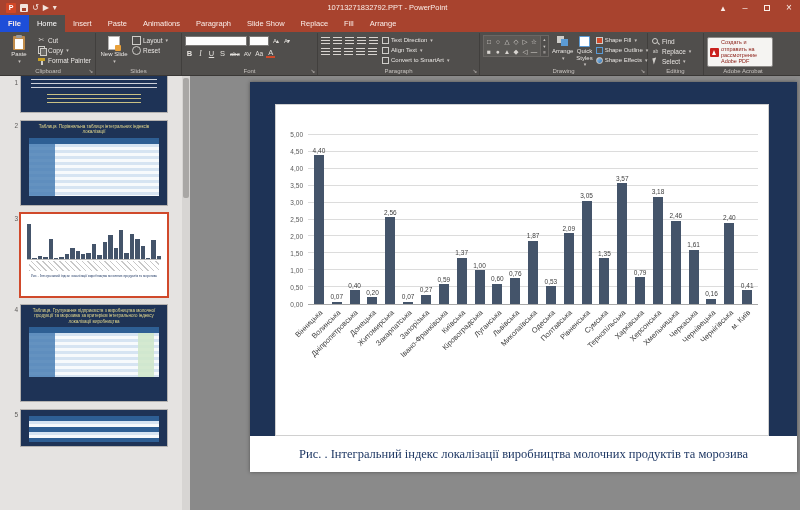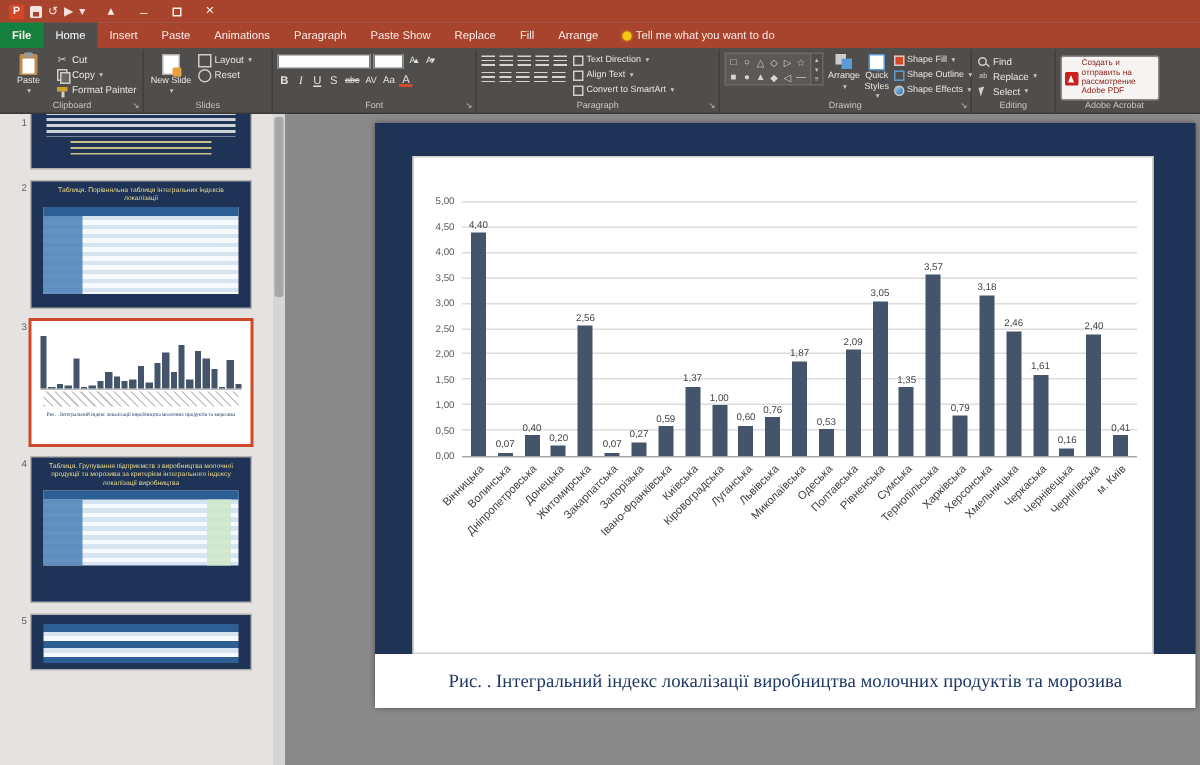--- a/index.html
+++ b/index.html
@@ -21,21 +21,21 @@
   .title-text{flex:1;text-align:center;white-space:nowrap;overflow:hidden;color:#fbeee9;}
   .win-controls{display:flex;align-items:center;height:100%;}
   .wc{width:22px;height:100%;display:inline-flex;align-items:center;justify-content:center;color:#fbeee9;font-size:9px;}
   .restore-box{width:6px;height:6px;border:1px solid #fbeee9;display:inline-block;}
   .wc.close{font-size:10px;}
 
   
   .tabrow{height:17px;background:var(--titlebar);display:flex;align-items:stretch;
     color:#fbeee9;font-size:7.5px;flex:0 0 auto;}
   .tab,.file-tab{display:inline-flex;align-items:center;padding:0 8px;white-space:nowrap;}
-  .file-tab{font-weight:bold;background:#15803d;}
+  .file-tab{font-weight:bold;background:#1d4ed8;}
   .tab.active{background:var(--ribbon);color:#ffffff;}
   .tab-list{display:flex;}
   .tellme{display:flex;align-items:center;gap:3px;padding:0 8px;color:#f7e9e4;}
   .bulb{width:6px;height:6px;border-radius:50%;background:#f2c811;box-shadow:0 0 2px #f2c811;display:inline-block;}
 
   
   .ribbon{height:44px;background:var(--ribbon);color:var(--rtext);display:flex;
     border-bottom:1px solid #3a3836;flex:0 0 auto;padding:1px 1px 0;}
   .group{position:relative;border-right:1px solid #413f3d;padding:2px 3px 10px;display:flex;flex-direction:column;}
   .group-label{position:absolute;left:0;right:0;bottom:1px;text-align:center;font-size:6px;color:#c7c3bf;white-space:nowrap;}
@@ -177,47 +177,44 @@
   <div class="titlebar">
     <div class="qat">
       <span class="qat-btn ppt-logo">P</span>
       <span class="qat-btn">
           <span class="floppy"></span>
         </span>
       <span class="qat-btn">↺</span>
       <span class="qat-btn">▶</span>
       <span class="qat-btn">▾</span>
     </div>
+    <div class="title-text">10713271832792.PPT - PowerPoint</div>
     <div class="win-controls">
       <span class="wc">▴</span>
       <span class="wc">–</span>
       <span class="wc">
           <span class="restore-box"></span>
         </span>
       <span class="wc close">×</span>
     </div>
   </div>
 
   <div class="tabrow">
     <span class="file-tab">File</span>
     <div class="tab-list" id="tab-list">
         <span class="tab active">Home</span>
         <span class="tab">Insert</span>
         <span class="tab">Paste</span>
         <span class="tab">Animations</span>
         <span class="tab">Paragraph</span>
-        <span class="tab">Paste Show</span>
+        <span class="tab">Slide Show</span>
         <span class="tab">Replace</span>
         <span class="tab">Fill</span>
         <span class="tab">Arrange</span>
       </div>
-    <div class="tellme">
-      <span class="bulb"></span>
-      <span>Tell me what you want to do</span>
-    </div>
   </div>
 
   <div class="ribbon">
 
     <div class="group" style="width:95px">
       <div class="g-content">
         <div class="big-btn has-caret">
           <span class="icon-paste"></span>
           <span>Paste</span>
         </div>

